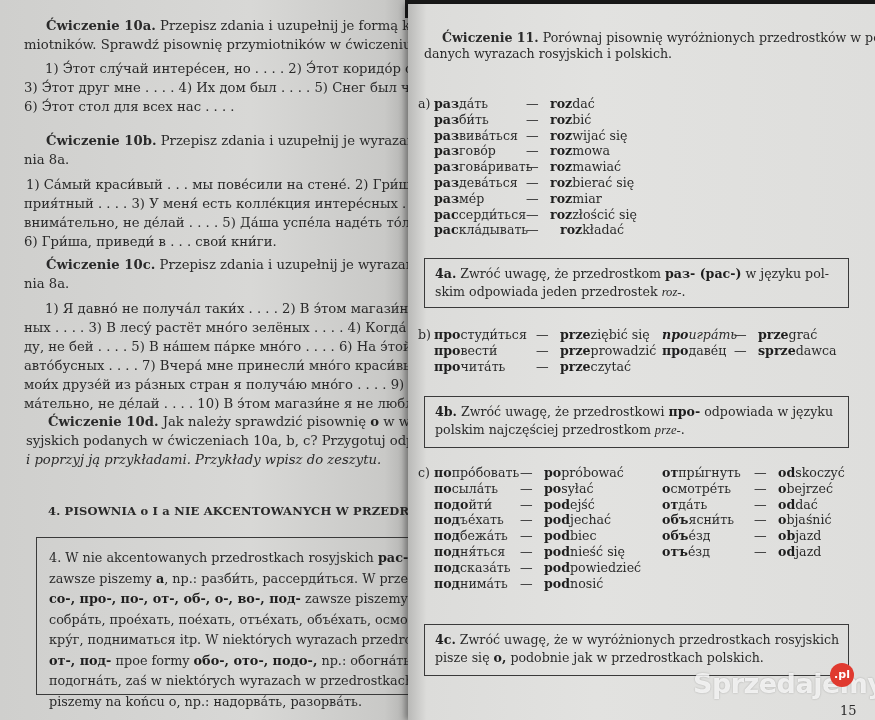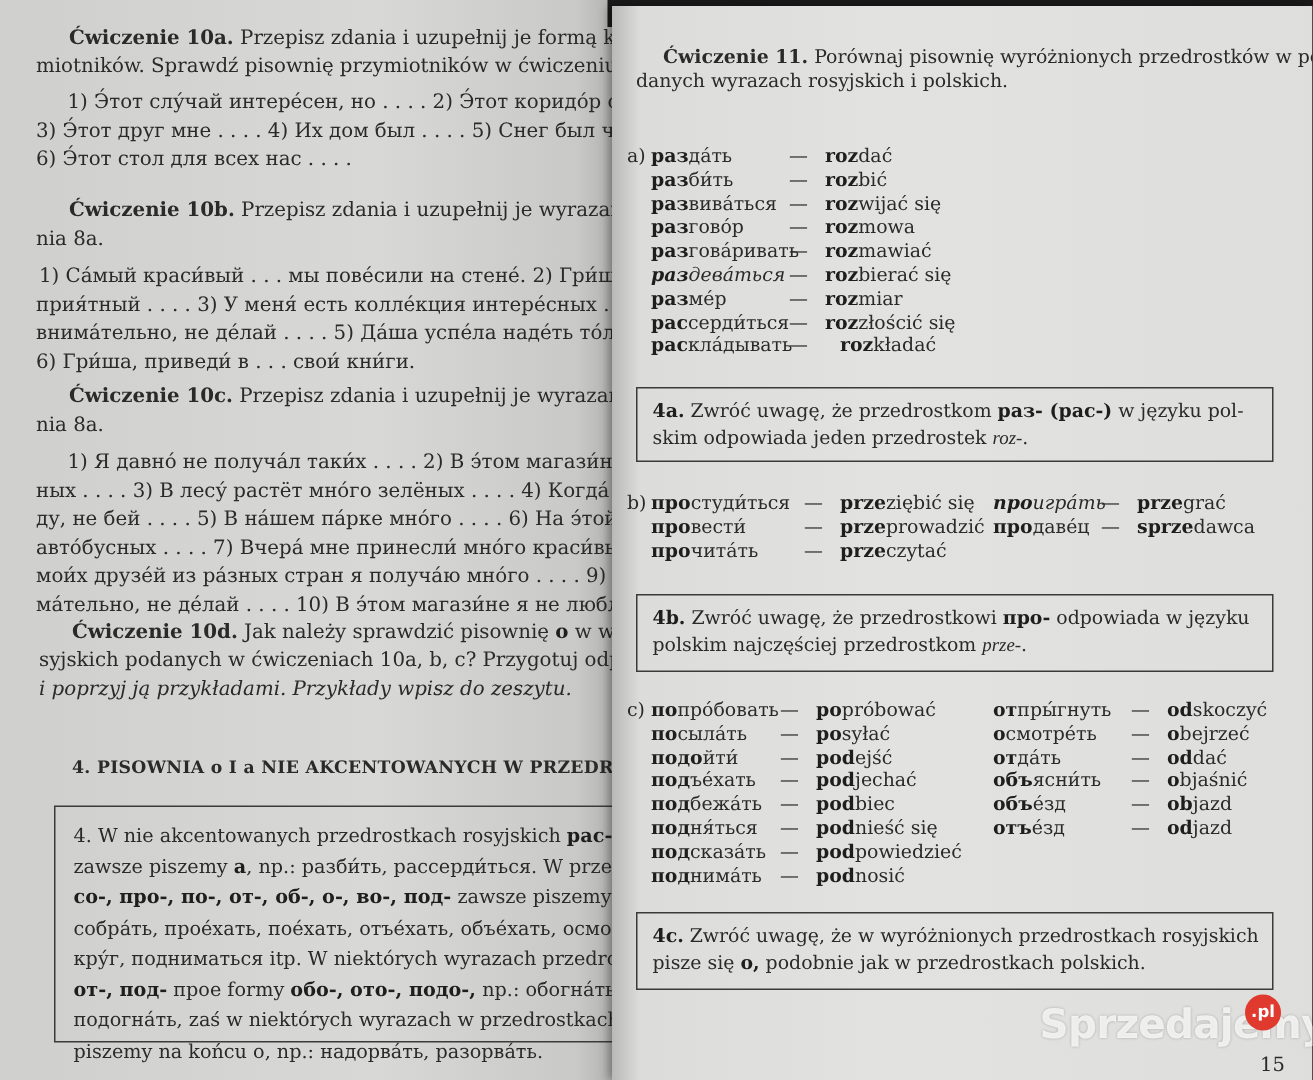--- a/index.html
+++ b/index.html
@@ -138,21 +138,21 @@
           <span style="margin-left: 6px;"><b>roz</b><span>mowa</span></span>
         </div>
         <div class="pr">
           <span class="lbl"></span>
           <span class="ru" style="width: 92px; text-align: right;"><b>раз</b><span>гова́ривать</span></span>
           <span class="dash" style="width: 18px;">—</span>
           <span style="margin-left: 6px;"><b>roz</b><span>mawiać</span></span>
         </div>
         <div class="pr">
           <span class="lbl"></span>
-          <span class="ru" style="width: 92px; font-style: italic;"><b>раз</b><span>дева́ться</span></span>
+          <span class="ru" style="width: 92px;"><b>раз</b><span>дева́ться</span></span>
           <span class="dash" style="width: 18px;">—</span>
           <span style="margin-left: 6px;"><b>roz</b><span>bierać się</span></span>
         </div>
         <div class="pr">
           <span class="lbl"></span>
           <span class="ru" style="width: 92px;"><b>раз</b><span>ме́р</span></span>
           <span class="dash" style="width: 18px;">—</span>
           <span style="margin-left: 6px;"><b>roz</b><span>miar</span></span>
         </div>
         <div class="pr">
@@ -288,21 +288,21 @@
           <span class="dash" style="width: 18px;">—</span>
           <span style="margin-left: 6px;"><b>ob</b><span>jazd</span></span>
         </div>
         <div class="pr">
           <span class="ru" style="width: 92px;"><b>отъ</b><span>е́зд</span></span>
           <span class="dash" style="width: 18px;">—</span>
           <span style="margin-left: 6px;"><b>od</b><span>jazd</span></span>
         </div>
       </div>
 
-    <div class="box boxr" style="top:604px;height:52px;">
+    <div class="box boxr" style="top:620px;height:52px;">
       <div class="exline"><b>4c.</b><span> Zwróć uwagę, że w wyróżnionych przedrostkach rosyjskich</span></div>
       <div class="exline"><span>pisze się </span><b>o,</b><span> podobnie jak w przedrostkach polskich.</span></div>
     </div>
   </div>
 </div>
 
 <div class="wm">Sprzedajemy</div>
 <div class="wm-dot">.pl</div>
 <div class="pgnum">15</div>
 

